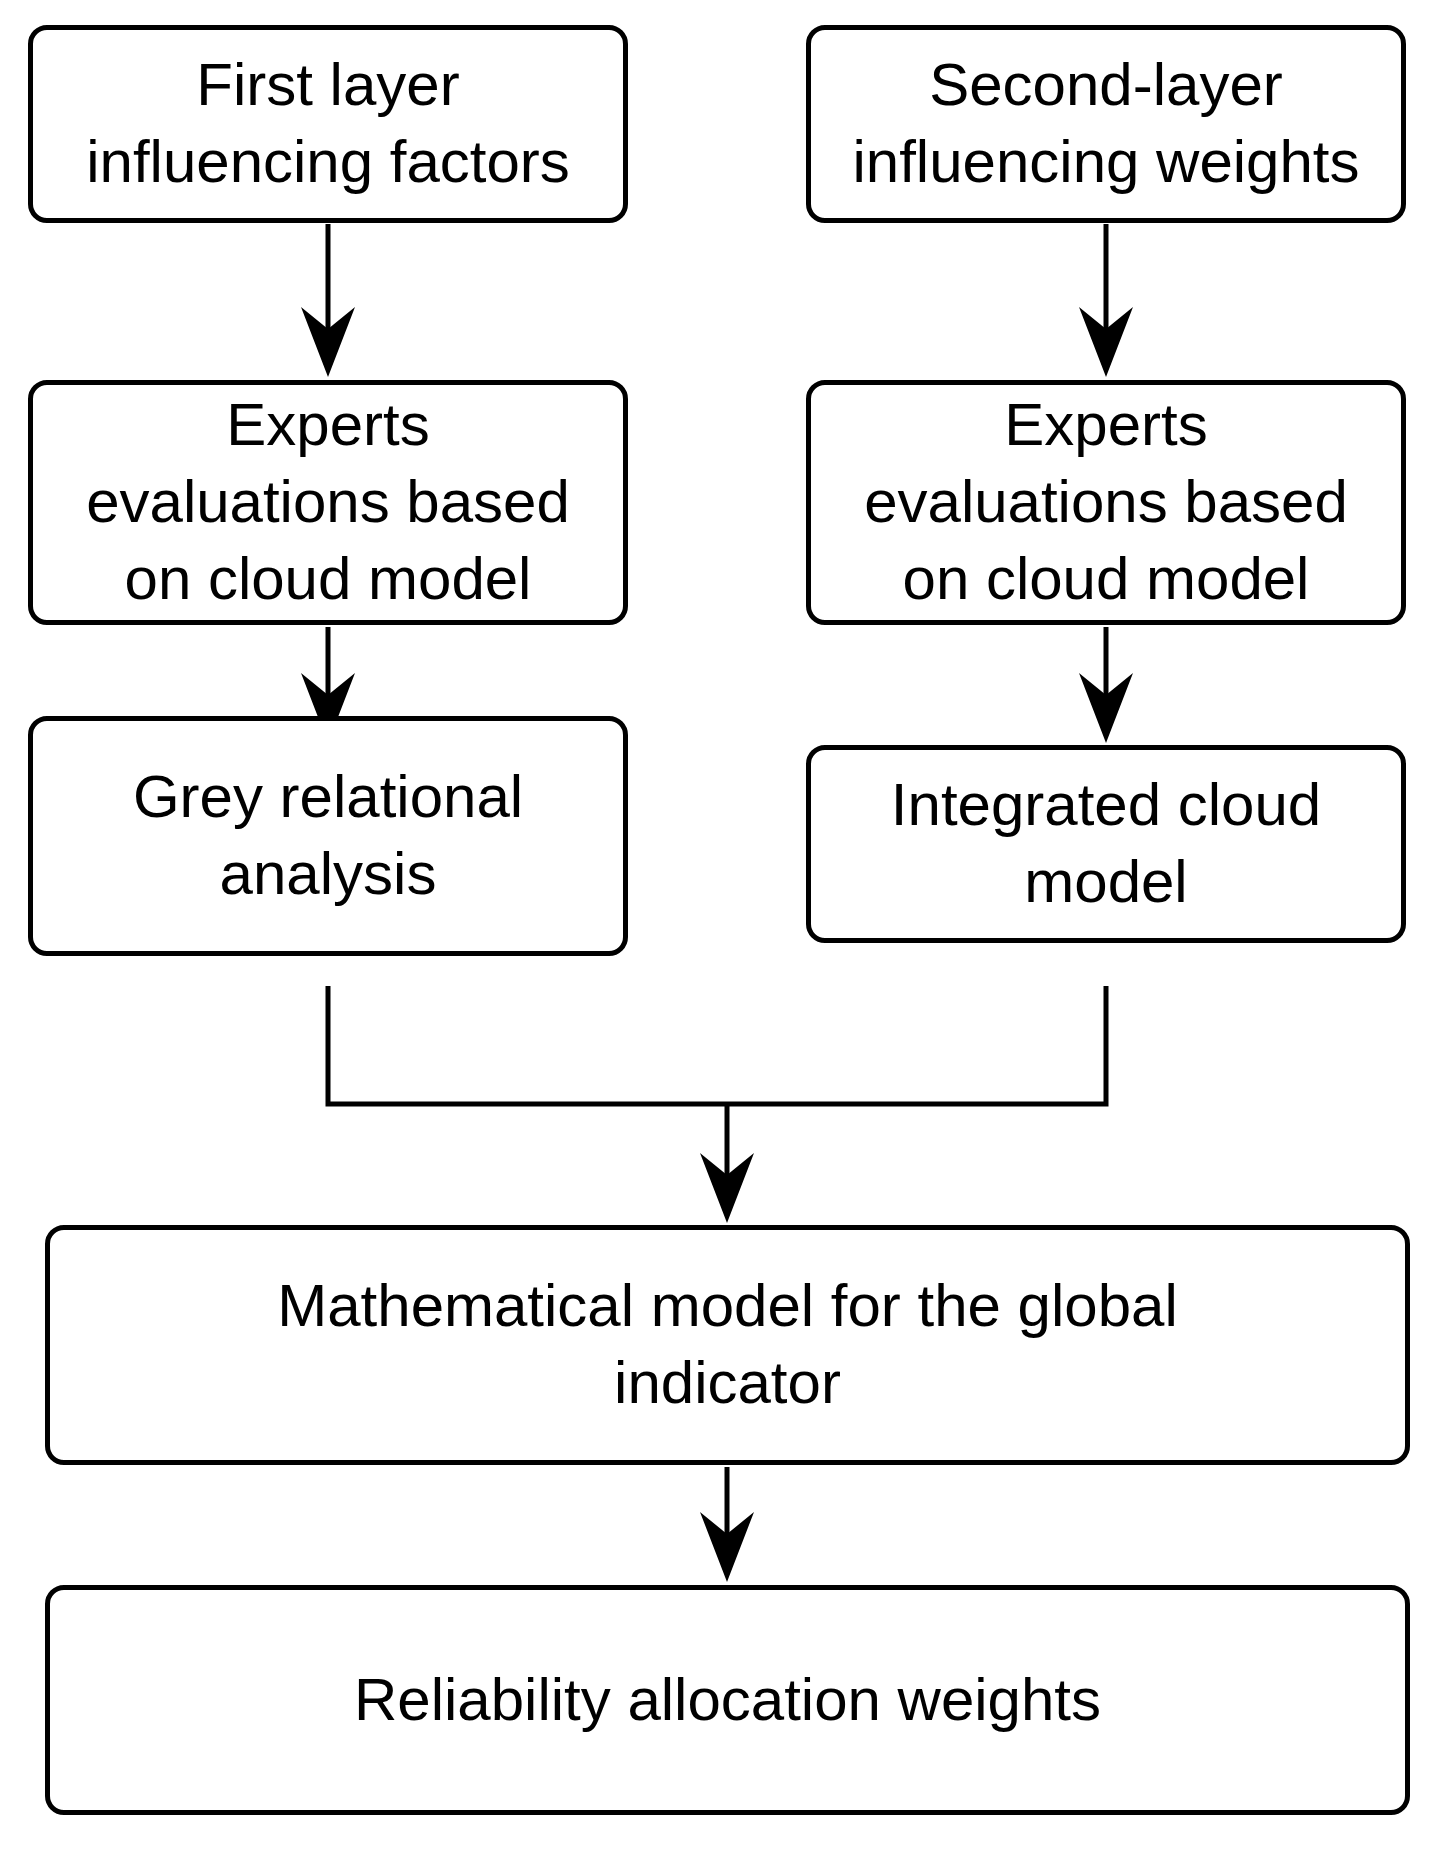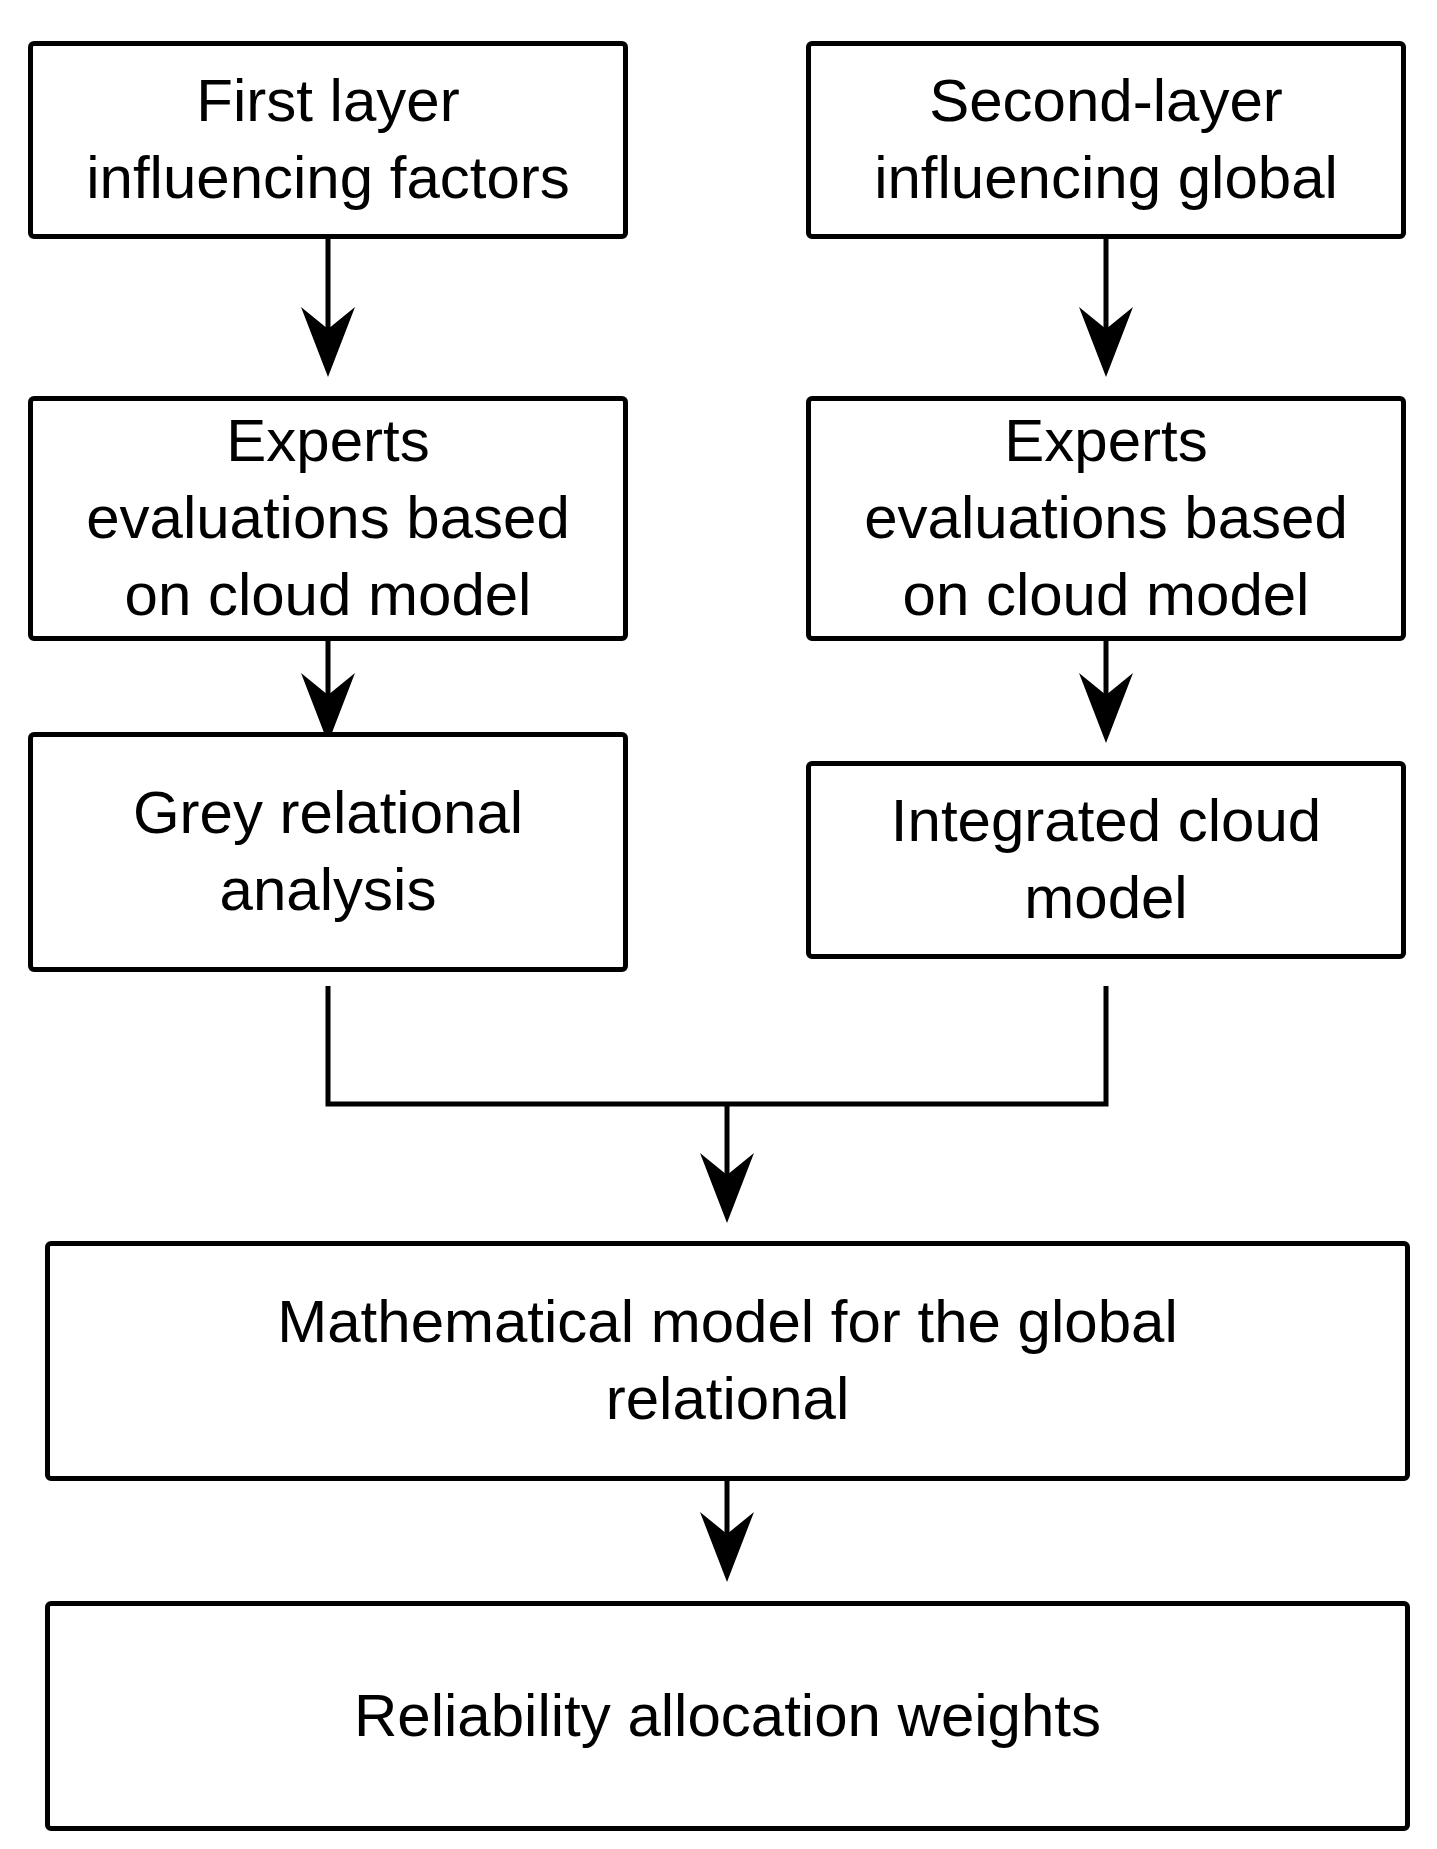--- a/index.html
+++ b/index.html
@@ -32,26 +32,25 @@
   }
   .wires path.head {
     fill: #000000;
     stroke: none;
   }
   .node {
     position: absolute;
     box-sizing: border-box;
     background: #ffffff;
     border: 5px solid #000000;
-    border-radius: 6px;
+    border-radius: 19px;
     display: flex;
     align-items: center;
     justify-content: center;
     text-align: center;
-    margin-top: 16px;
   }
   .node .label {
     display: block;
     white-space: pre-line;
     font-size: 60px;
     line-height: 1.28;
     font-weight: 400;
     color: #000000;
   }
   #n-first   { left: 28px;  top: 25px;   width: 600px;  height: 198px; }
@@ -103,21 +102,21 @@
 
   </svg>
 
   <div class="node" id="n-first">
     <span class="label">First layer
 influencing factors</span>
   </div>
 
   <div class="node" id="n-second">
     <span class="label">Second-layer
-influencing global</span>
+influencing weights</span>
   </div>
 
   <div class="node" id="n-exp-l">
     <span class="label">Experts
 evaluations based
 on cloud model</span>
   </div>
 
   <div class="node" id="n-exp-r">
     <span class="label">Experts
@@ -130,20 +129,20 @@
 analysis</span>
   </div>
 
   <div class="node" id="n-int">
     <span class="label">Integrated cloud
 model</span>
   </div>
 
   <div class="node" id="n-math">
     <span class="label">Mathematical model for the global
-relational</span>
+indicator</span>
   </div>
 
   <div class="node" id="n-rel">
     <span class="label">Reliability allocation weights</span>
   </div>
 
 </div>
 
 </body></html>

